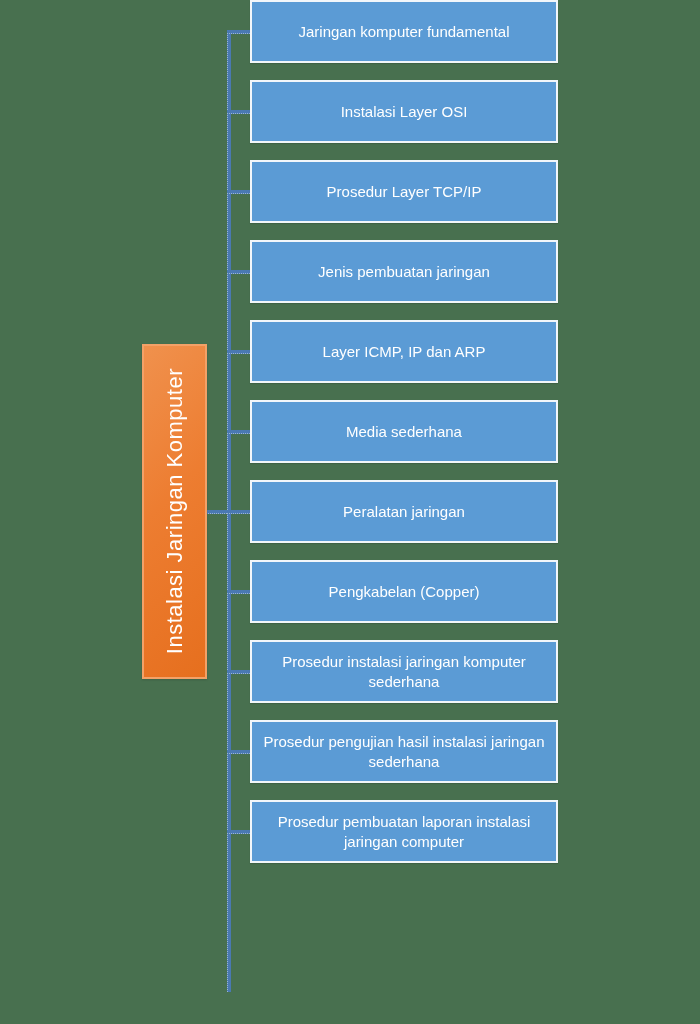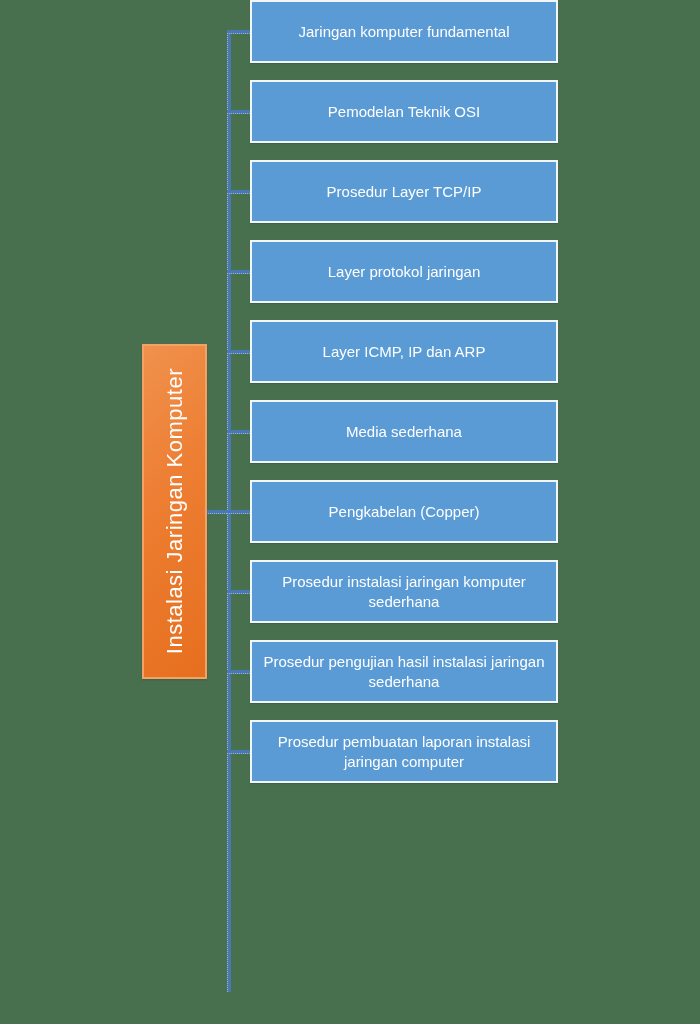--- a/index.html
+++ b/index.html
@@ -117,45 +117,51 @@
   <div class="rows">
     <div class="row">
       <span class="stub"></span>
       <div class="node">
         <span class="node-label">Jaringan komputer fundamental</span>
       </div>
     </div>
     <div class="row">
       <span class="stub"></span>
       <div class="node">
-        <span class="node-label">Pemodelan Teknik OSI</span>
+        <span class="node-label">Instalasi Layer OSI</span>
       </div>
     </div>
     <div class="row">
       <span class="stub"></span>
       <div class="node">
         <span class="node-label">Prosedur Layer TCP/IP</span>
       </div>
     </div>
     <div class="row">
       <span class="stub"></span>
       <div class="node">
-        <span class="node-label">Layer protokol jaringan</span>
+        <span class="node-label">Jenis pembuatan jaringan</span>
       </div>
     </div>
     <div class="row">
       <span class="stub"></span>
       <div class="node">
         <span class="node-label">Layer ICMP, IP dan ARP</span>
       </div>
     </div>
     <div class="row">
       <span class="stub"></span>
       <div class="node">
         <span class="node-label">Media sederhana</span>
+      </div>
+    </div>
+    <div class="row">
+      <span class="stub"></span>
+      <div class="node">
+        <span class="node-label">Peralatan jaringan</span>
       </div>
     </div>
     <div class="row">
       <span class="stub"></span>
       <div class="node">
         <span class="node-label">Pengkabelan (Copper)</span>
       </div>
     </div>
     <div class="row">
       <span class="stub"></span>

